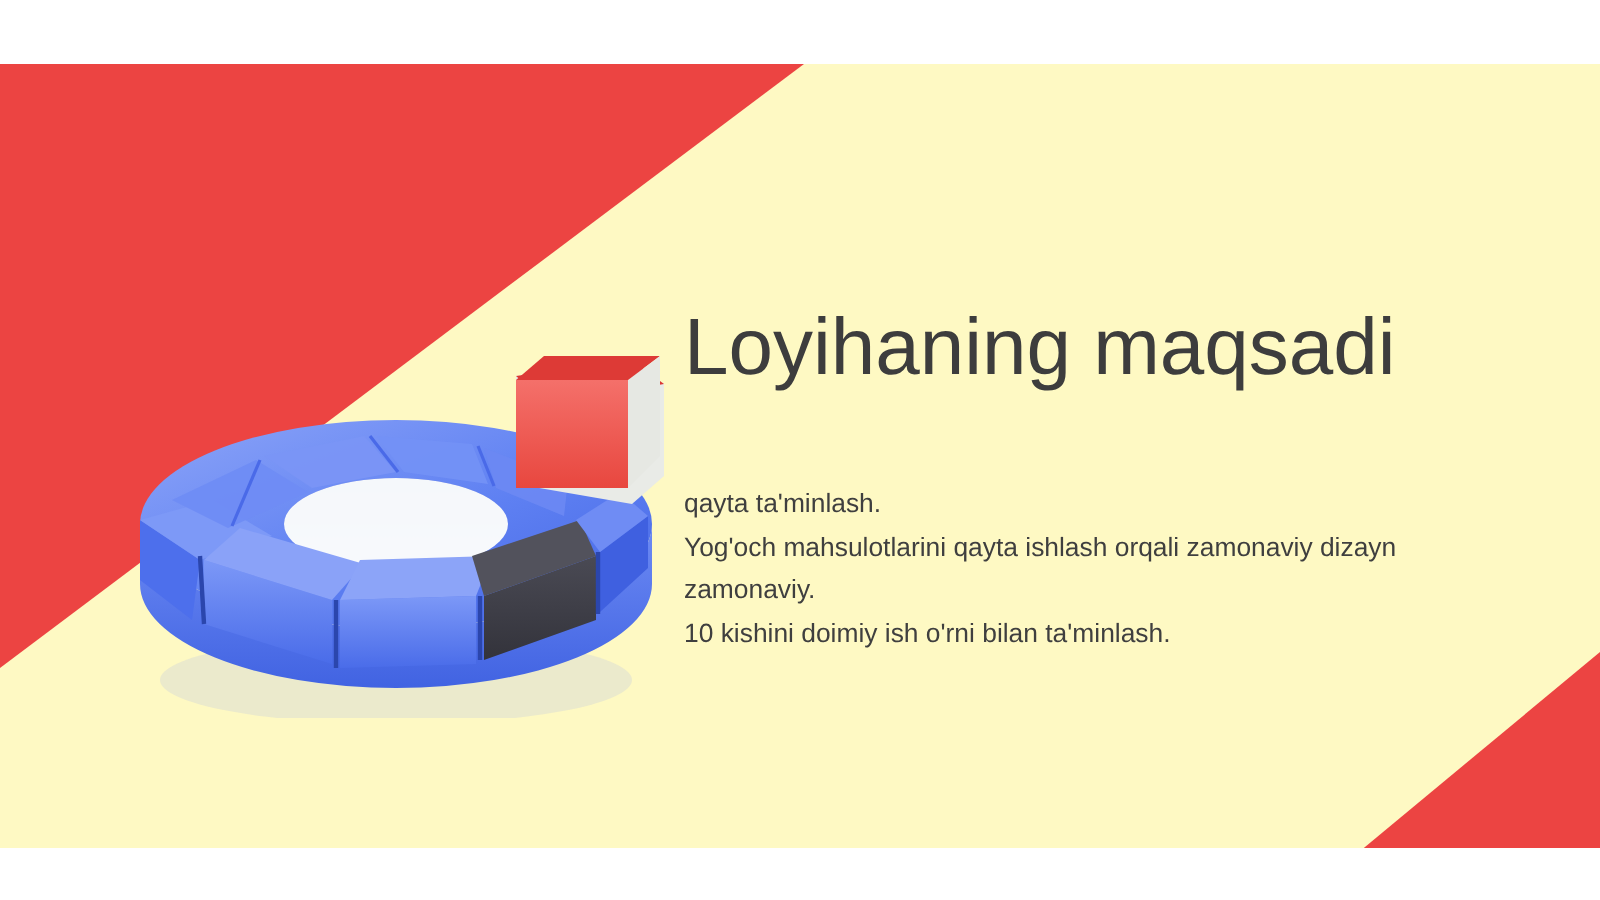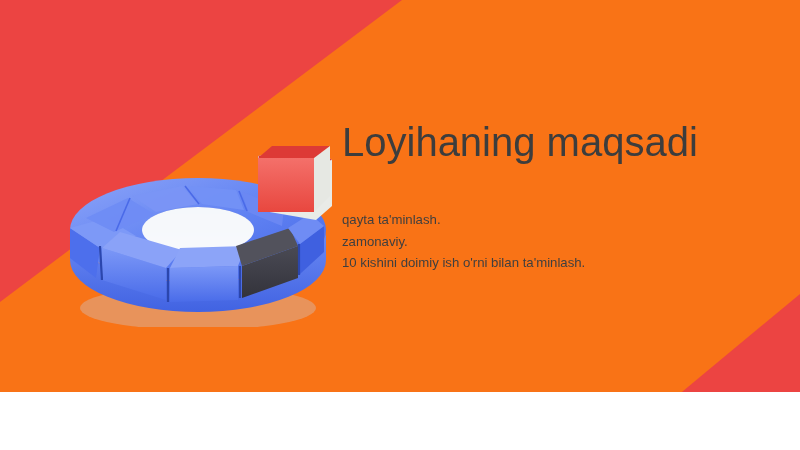--- a/index.html
+++ b/index.html
@@ -7,21 +7,22 @@
     margin: 0;
     padding: 0;
     background: #ffffff;
   }
   #slide {
     position: relative;
     width: 800px;
     height: 392px;
     overflow: hidden;
     font-family: "Liberation Sans", sans-serif;
-    background: #f97316;
+    background: #fef9c3;
+    margin-top: 32px;
   }
 
   
   .shape-layer {
     position: absolute;
     inset: 0;
     width: 800px;
     height: 450px;
     pointer-events: none;
   }
@@ -157,18 +158,19 @@
         <path d="M256,26 L272,14 L272,64 L256,80 Z" fill="#e6e8e3"></path>
       </g>
     </svg>
   </div>
 
   <div class="content">
     <h1 class="slide-title">Loyihaning maqsadi</h1>
 
     <div class="body-block">
       <p class="body-line">qayta ta'minlash.</p>
+      <p class="body-line">Yog'och mahsulotlarini qayta ishlash orqali zamonaviy dizayn</p>
       <p class="body-line">zamonaviy.</p>
       <p class="body-line">10 kishini doimiy ish o'rni bilan ta'minlash.</p>
     </div>
   </div>
 
 </div>
 
 </body></html>

